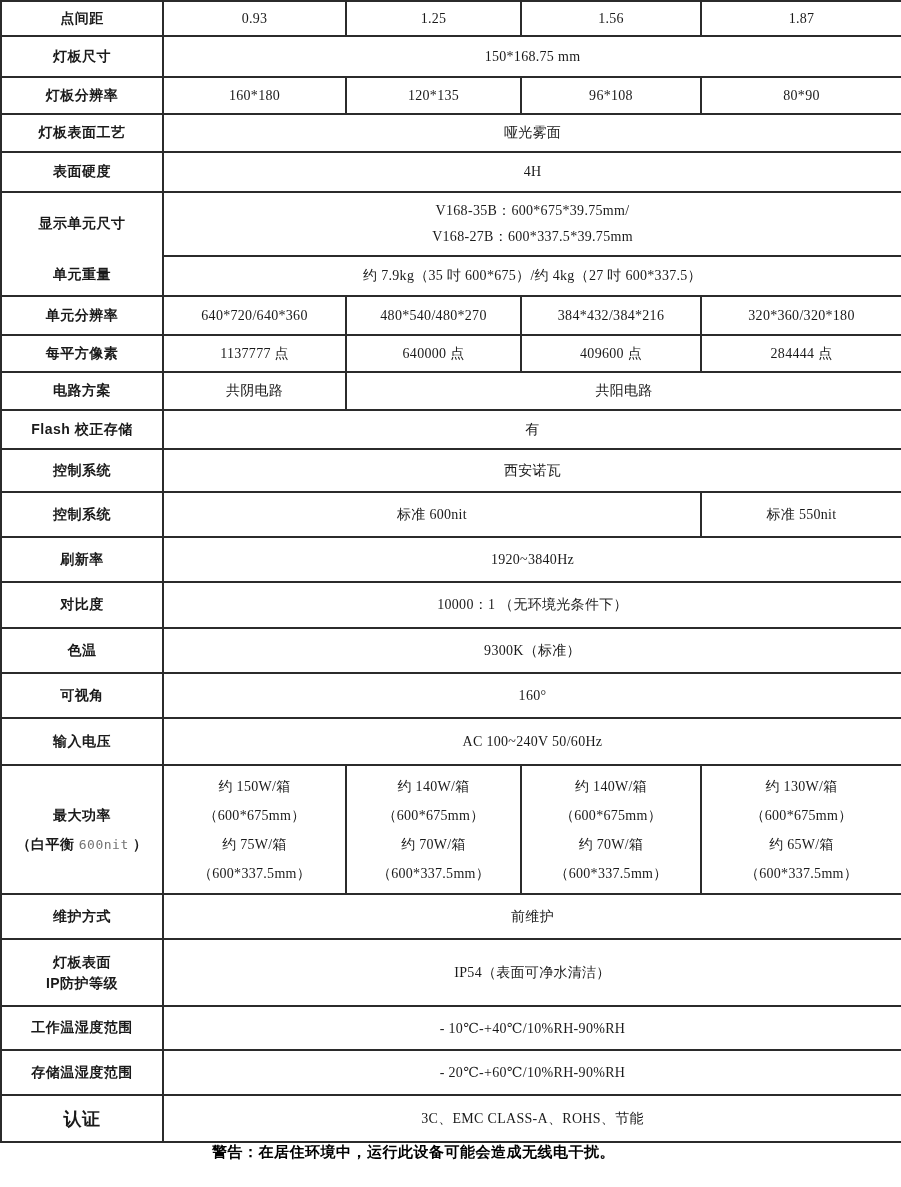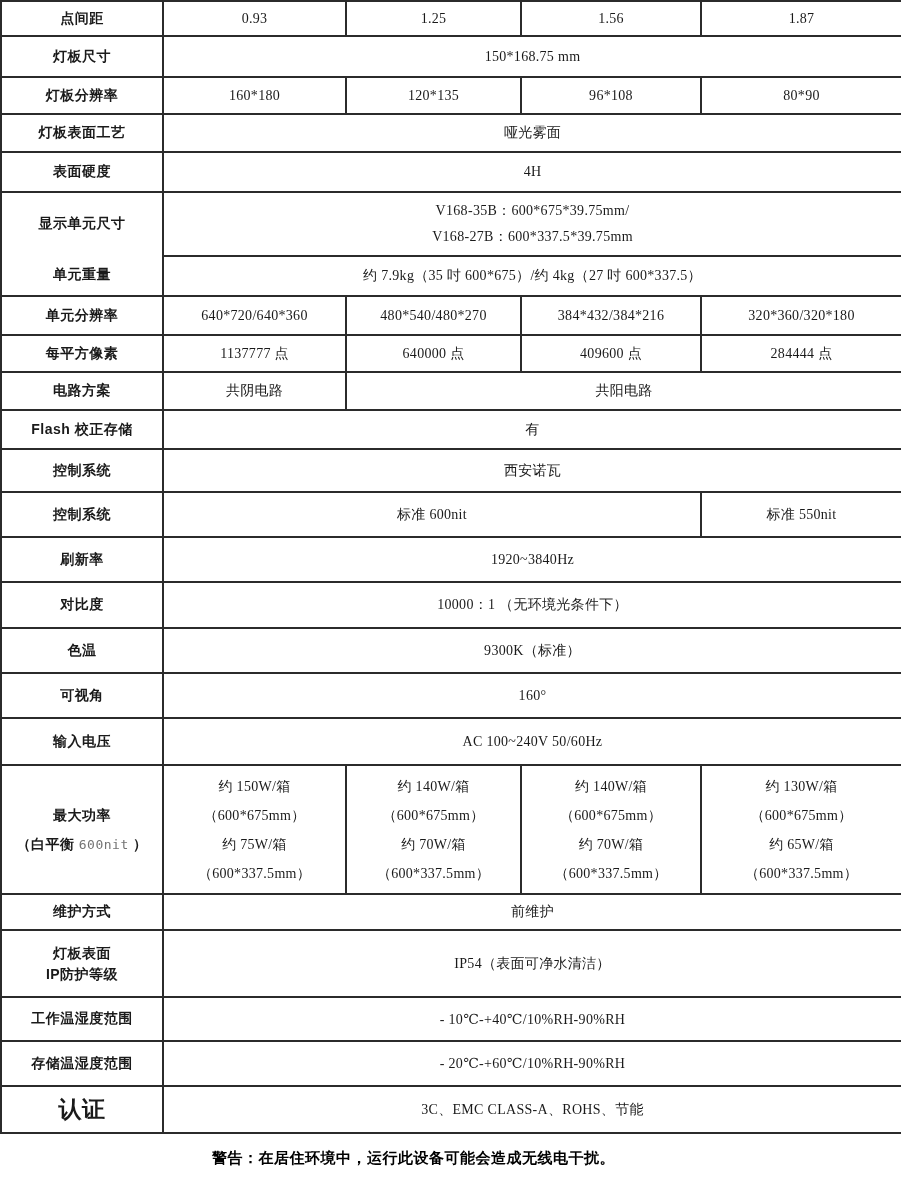--- a/index.html
+++ b/index.html
@@ -23,32 +23,31 @@
     font-size:14px;
     letter-spacing:.3px;
     overflow:hidden;
   }
   td.lbl{
     font-family:"Liberation Sans","DejaVu Sans",sans-serif;
     font-weight:bold;
     font-size:14px;
     letter-spacing:.5px;
   }
-  td.cert-lbl{font-size:23px;}
+  td.cert-lbl{font-size:18px;}
   .muted{color:#737373;font-family:"DejaVu Sans Mono","Liberation Mono",monospace;font-weight:normal;font-size:13px;}
   .two-line{line-height:26px;}
   .pwr{line-height:29px;}
   .pwr-lbl div{line-height:29px;}
   .ip-lbl div{line-height:21px;}
   
   .merged-lbl{padding:0;}
   .merged-lbl .part1{height:62px;display:flex;align-items:center;justify-content:center;}
   .merged-lbl .part2{height:40px;display:flex;align-items:center;justify-content:center;}
   .footer-warning{
-    margin-top:15px;
     width:901px;
     box-sizing:border-box;
     padding-right:74px;
     text-align:center;
     font-family:"Liberation Sans","DejaVu Sans",sans-serif;
     font-weight:bold;
     font-size:15px;
     letter-spacing:.5px;
     color:#000;
   }
@@ -199,21 +198,21 @@
       <div>（600*337.5mm）</div>
     </td>
     <td class="pwr">
       <div>约 130W/箱</div>
       <div>（600*675mm）</div>
       <div>约 65W/箱</div>
       <div>（600*337.5mm）</div>
     </td>
   </tr>
 
-  <tr style="height:36px">
+  <tr style="height:45px">
     <td class="lbl">维护方式</td>
     <td colspan="4">前维护</td>
   </tr>
 
   <tr style="height:67px">
     <td class="lbl ip-lbl">
       <div>灯板表面</div>
       <div>IP防护等级</div>
     </td>
     <td colspan="4">IP54（表面可净水清洁）</td>

